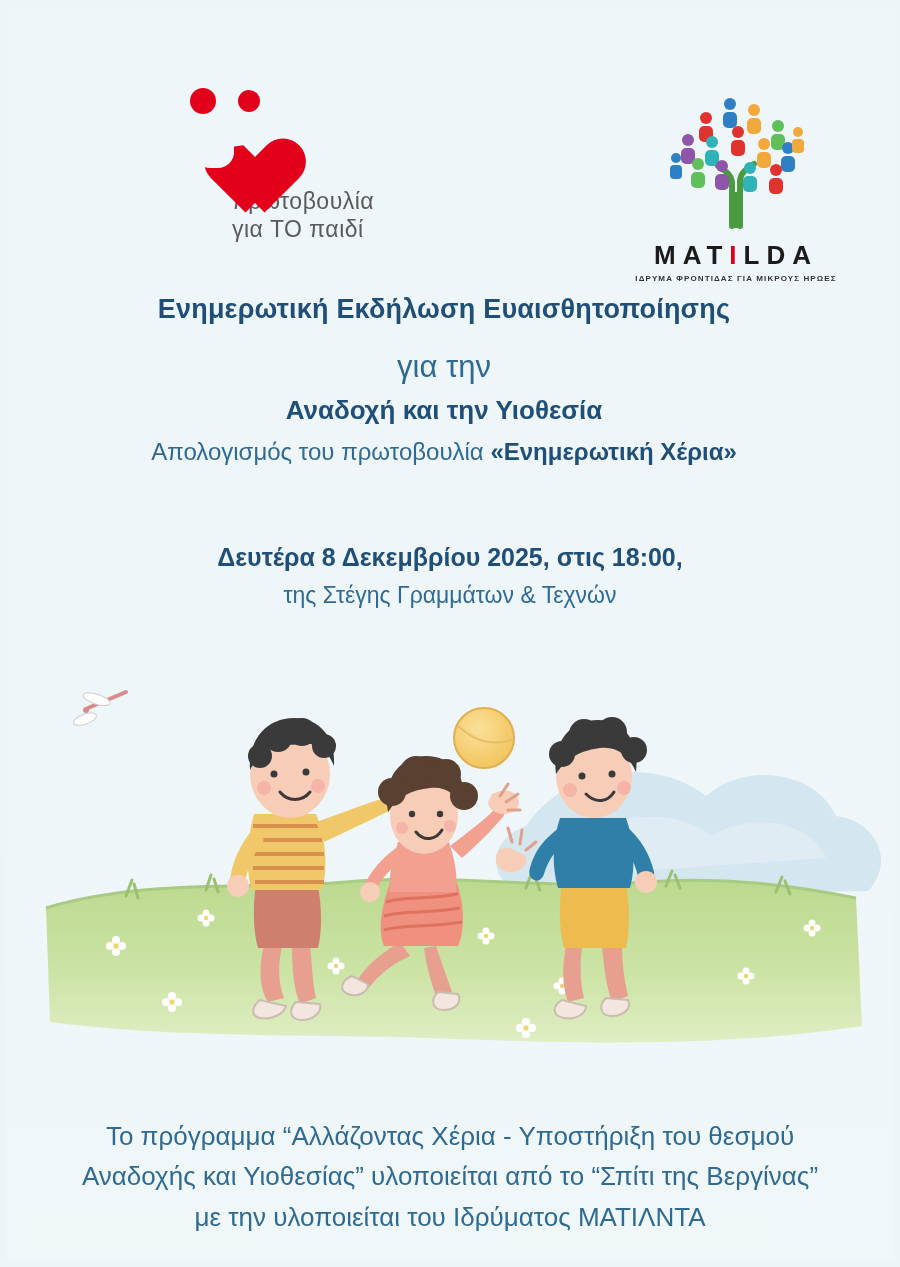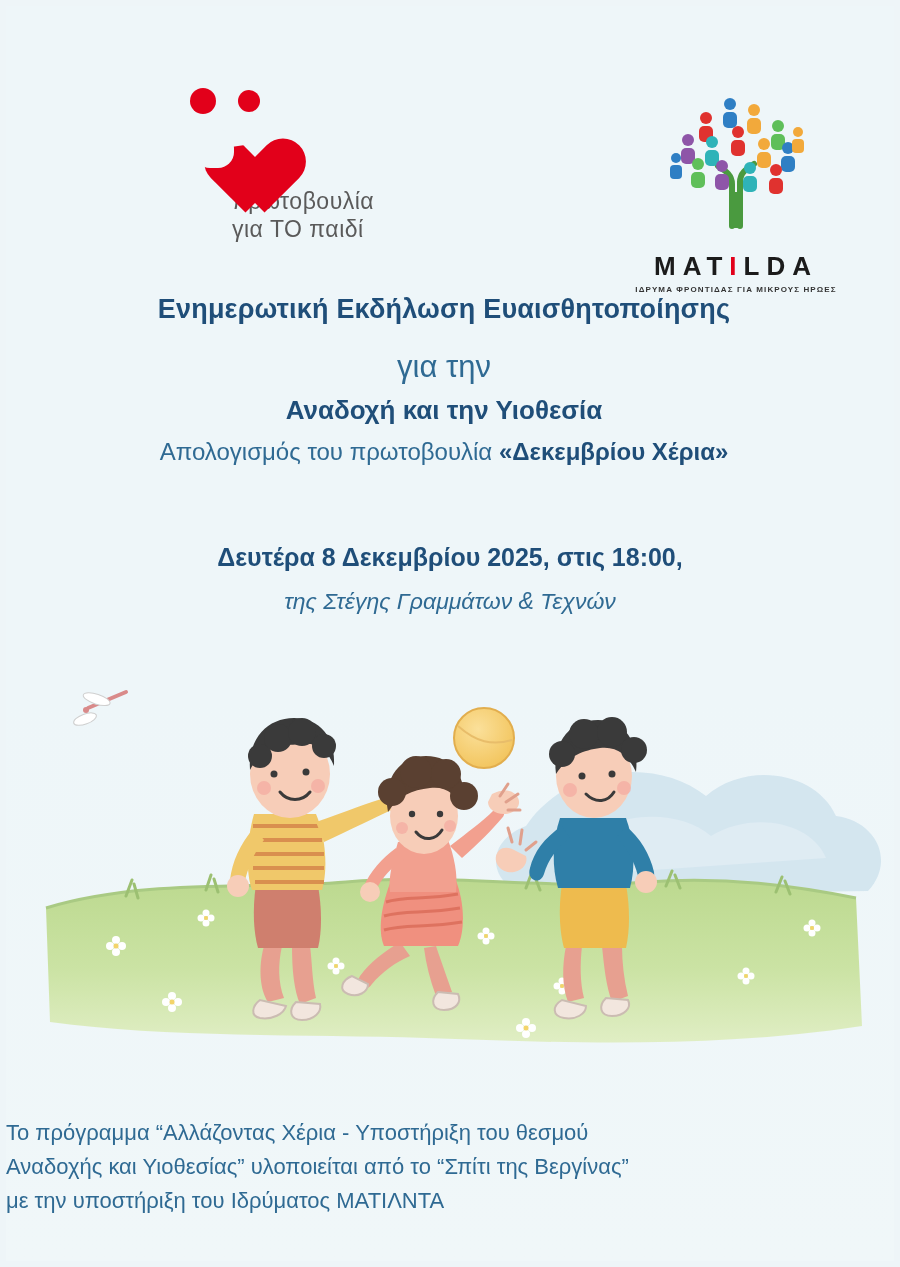--- a/index.html
+++ b/index.html
@@ -135,21 +135,21 @@
   .tree-svg {
     display: block;
     margin: 0 auto;
   }
   .matilda-name {
     font-family: "Liberation Sans", sans-serif;
     font-size: 26px;
     font-weight: bold;
     letter-spacing: 7px;
     color: #1b1b1b;
-    margin-top: 17px;
+    margin-top: 6px;
   }
   .matilda-name .red-i { color: #e2001a; }
   .matilda-sub {
     font-size: 8px;
     letter-spacing: 1.1px;
     color: #333;
     margin-top: 3px;
     font-weight: bold;
   }
 
@@ -202,41 +202,41 @@
     color: #1f4e79;
   }
   .when-2 {
     font-size: 23px;
     color: #2f6a93;
     margin-top: 12px;
   }
   .when-3 {
     font-size: 23px;
     color: #2f6a93;
-    margin-top: 16px;
-    font-style: italic;
+    margin-top: 10px;
   }
 
   
   .illustration {
     position: absolute;
     left: 0;
     top: 640px;
     width: 888px;
     height: 460px;
   }
 
   
   .footer {
     position: absolute;
     left: 0;
     right: 0;
     top: 1110px;
+    text-align: center;
     color: #2f6a93;
-    font-size: 22px;
+    font-size: 26px;
     line-height: 1.55;
   }
   .footer div { margin: 0; }
 </style>
 </head>
 <body>
 
 <div class="poster">
   <div class="poster-inner">
 
@@ -330,21 +330,21 @@
         </div>
         <div class="matilda-sub">ΙΔΡΥΜΑ ΦΡΟΝΤΙΔΑΣ ΓΙΑ ΜΙΚΡΟΥΣ ΗΡΩΕΣ</div>
       </div>
     </div>
 
     <div class="headline">
       <div class="line-title">Ενημερωτική Εκδήλωση Ευαισθητοποίησης</div>
       <div class="line-sub">για την</div>
       <div class="line-title2">Αναδοχή και την Υιοθεσία</div>
       <div class="line-prog">
-        <span>Απολογισμός του πρωτοβουλία </span><b>«Δεκεμβρίου Χέρια»</b>
+        <span>Απολογισμός του πρωτοβουλία </span><b>«Ενημερωτική Χέρια»</b>
       </div>
     </div>
 
     <div class="when">
       <div class="when-1">Δευτέρα 8 Δεκεμβρίου 2025, στις 18:00,</div>
       <div class="when-3">της Στέγης Γραμμάτων &amp; Τεχνών</div>
     </div>
 
     <svg class="illustration" viewBox="0 0 888 460">
       <defs>
@@ -529,17 +529,17 @@
         <circle cx="564" cy="144" r="7" fill="#f3a9a0" opacity="0.7"></circle>
         <circle cx="618" cy="142" r="7" fill="#f3a9a0" opacity="0.7"></circle>
         <path d="M556 354 C546 360 546 370 558 372 C570 374 580 368 580 360 Z" fill="#f2e6de" stroke="#cbbcb2" stroke-width="2"></path>
         <path d="M600 352 C592 360 594 370 606 370 C618 370 626 362 622 354 Z" fill="#f2e6de" stroke="#cbbcb2" stroke-width="2"></path>
       </g>
     </svg>
 
     <div class="footer">
       <div>Το πρόγραμμα “Αλλάζοντας Χέρια - Υποστήριξη του θεσμού</div>
       <div>Αναδοχής και Υιοθεσίας” υλοποιείται από το “Σπίτι της Βεργίνας”</div>
-      <div>με την υποστήριξη του Ιδρύματος ΜΑΤΙΛΝΤΑ</div>
+      <div>με την υλοποιείται του Ιδρύματος ΜΑΤΙΛΝΤΑ</div>
     </div>
 
   </div>
 </div>
 
 </body></html>

